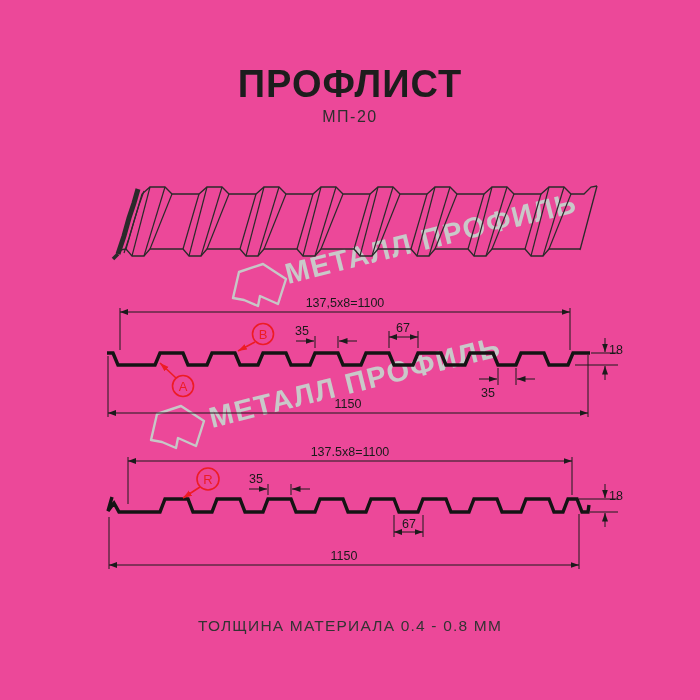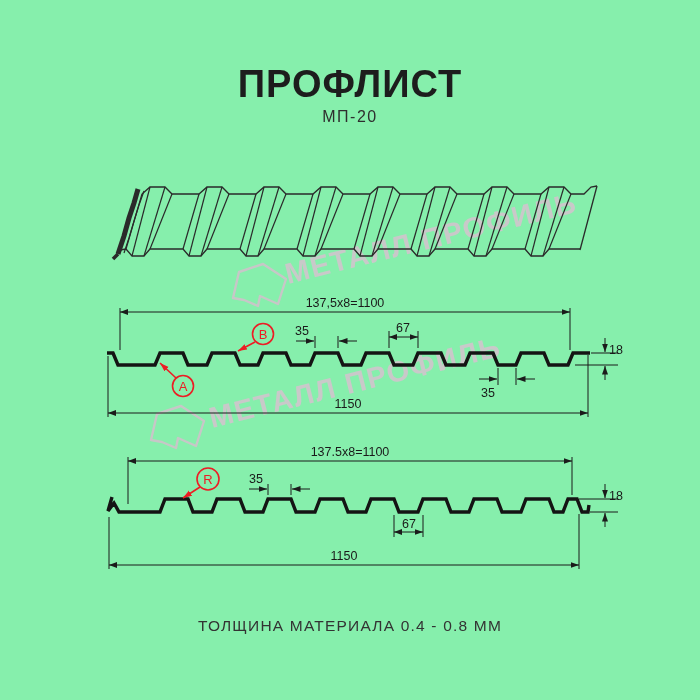--- a/index.html
+++ b/index.html
@@ -1,16 +1,16 @@
 <!DOCTYPE html>
 <html><head>
 <meta charset="utf-8">
 <style>
   html,body { margin:0; padding:0; background:#ffffff; }
-  .stage { position:relative; width:700px; height:700px; background:#86efac; overflow:hidden;
+  .stage { position:relative; width:700px; height:700px; background:#ec4899; overflow:hidden;
            font-family:"Liberation Sans", sans-serif; }
   svg { position:absolute; left:0; top:0; }
   .t-title { font:700 38px "Liberation Sans", sans-serif; fill:#1d1d1d; letter-spacing:1px; }
   .t-sub   { font:400 16px "Liberation Sans", sans-serif; fill:#2e2e2e; letter-spacing:1.5px; }
   .t-foot  { font:400 15.5px "Liberation Sans", sans-serif; fill:#333333; letter-spacing:1.2px; }
   .t-dim   { font:400 12.5px "Liberation Sans", sans-serif; fill:#1a1a1a; }
   .t-call  { font:400 13px "Liberation Sans", sans-serif; fill:#ed1c24; }
   .t-wm    { font:700 29px "Liberation Sans", sans-serif; fill:#c9c9c9; letter-spacing:1.5px; }
   .ln      { stroke:#1b1b1b; stroke-width:1; fill:none; }
   .profile { stroke:#141414; stroke-width:3.4; fill:none; stroke-linejoin:miter; }

